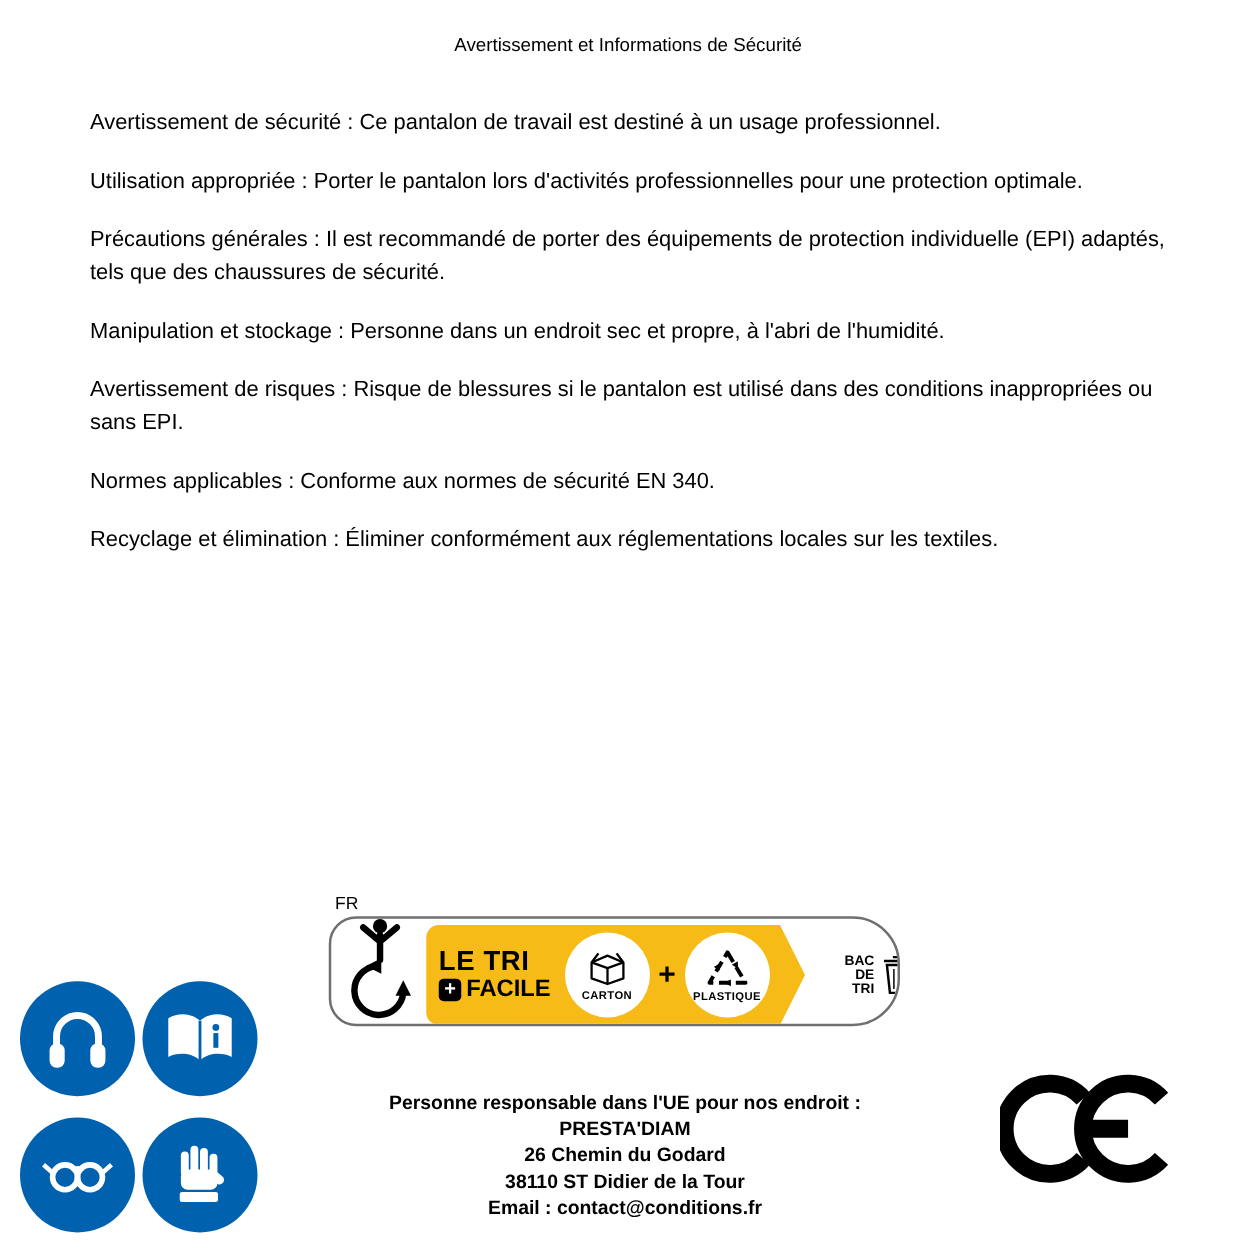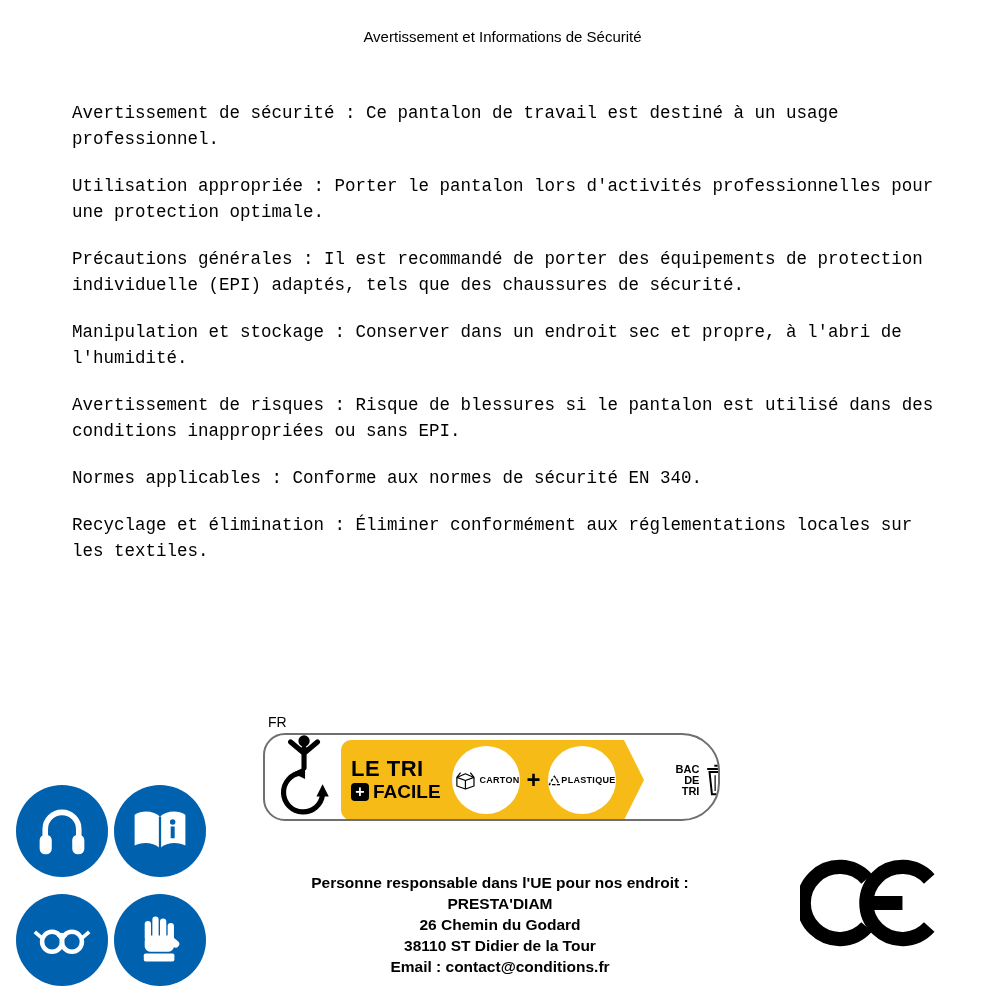--- a/index.html
+++ b/index.html
@@ -25,21 +25,21 @@
 
   
   .body-text {
     position: absolute;
     top: 84px;
     left: 72px;
     width: 868px;
     font-size: 17.5px;
     line-height: 26px;
   }
-  .body-text p { margin: 16px 0 21px 0; font-family: Liberation Mono, monospace; }
+  .body-text p { margin: 0 0 21px 0; }
 
   
   .fr-label {
     position: absolute;
     left: 268px; top: 714px;
     font-size: 14px;
     font-weight: normal;
   }
 
   
@@ -85,21 +85,21 @@
     width: 18px; height: 18px;
     display: flex; align-items: center; justify-content: center;
     font-weight: bold; font-size: 16px;
     border-radius: 4px;
   }
   .facile-label { font-weight: 800; font-size: 19px; }
   .mat-circle {
     width: 68px; height: 68px;
     background: #fff;
     border-radius: 50%;
-    display: flex; flex-direction: row;
+    display: flex; flex-direction: column;
     align-items: center; justify-content: center;
     gap: 1px;
     flex: 0 0 auto;
   }
   .mat-label { font-size: 9px; font-weight: bold; letter-spacing: 0.3px; }
   .plus-sep { font-size: 24px; font-weight: bold; line-height: 1; }
   .yellow-arrow {
     width: 0; height: 0;
     border-top: 40px solid transparent;
     border-bottom: 40px solid transparent;
@@ -148,21 +148,21 @@
 <body>
 
 <div class="canvas">
 
   <h1 class="page-title">Avertissement et Informations de Sécurité</h1>
 
   <div class="body-text">
     <p>Avertissement de sécurité : Ce pantalon de travail est destiné à un usage professionnel.</p>
     <p>Utilisation appropriée : Porter le pantalon lors d'activités professionnelles pour une protection optimale.</p>
     <p>Précautions générales : Il est recommandé de porter des équipements de protection individuelle (EPI) adaptés, tels que des chaussures de sécurité.</p>
-    <p>Manipulation et stockage : Conserver dans un endroit sec et propre, à l'abri de l'humidité.</p>
+    <p>Manipulation et stockage : Personne dans un endroit sec et propre, à l'abri de l'humidité.</p>
     <p>Avertissement de risques : Risque de blessures si le pantalon est utilisé dans des conditions inappropriées ou sans EPI.</p>
     <p>Normes applicables : Conforme aux normes de sécurité EN 340.</p>
     <p>Recyclage et élimination : Éliminer conformément aux réglementations locales sur les textiles.</p>
   </div>
 
   <div class="fr-label">FR</div>
 
   <div class="badge">
     <div class="triman-wrap">
       <svg width="66" height="90" viewBox="0 0 64 86" aria-hidden="true">

